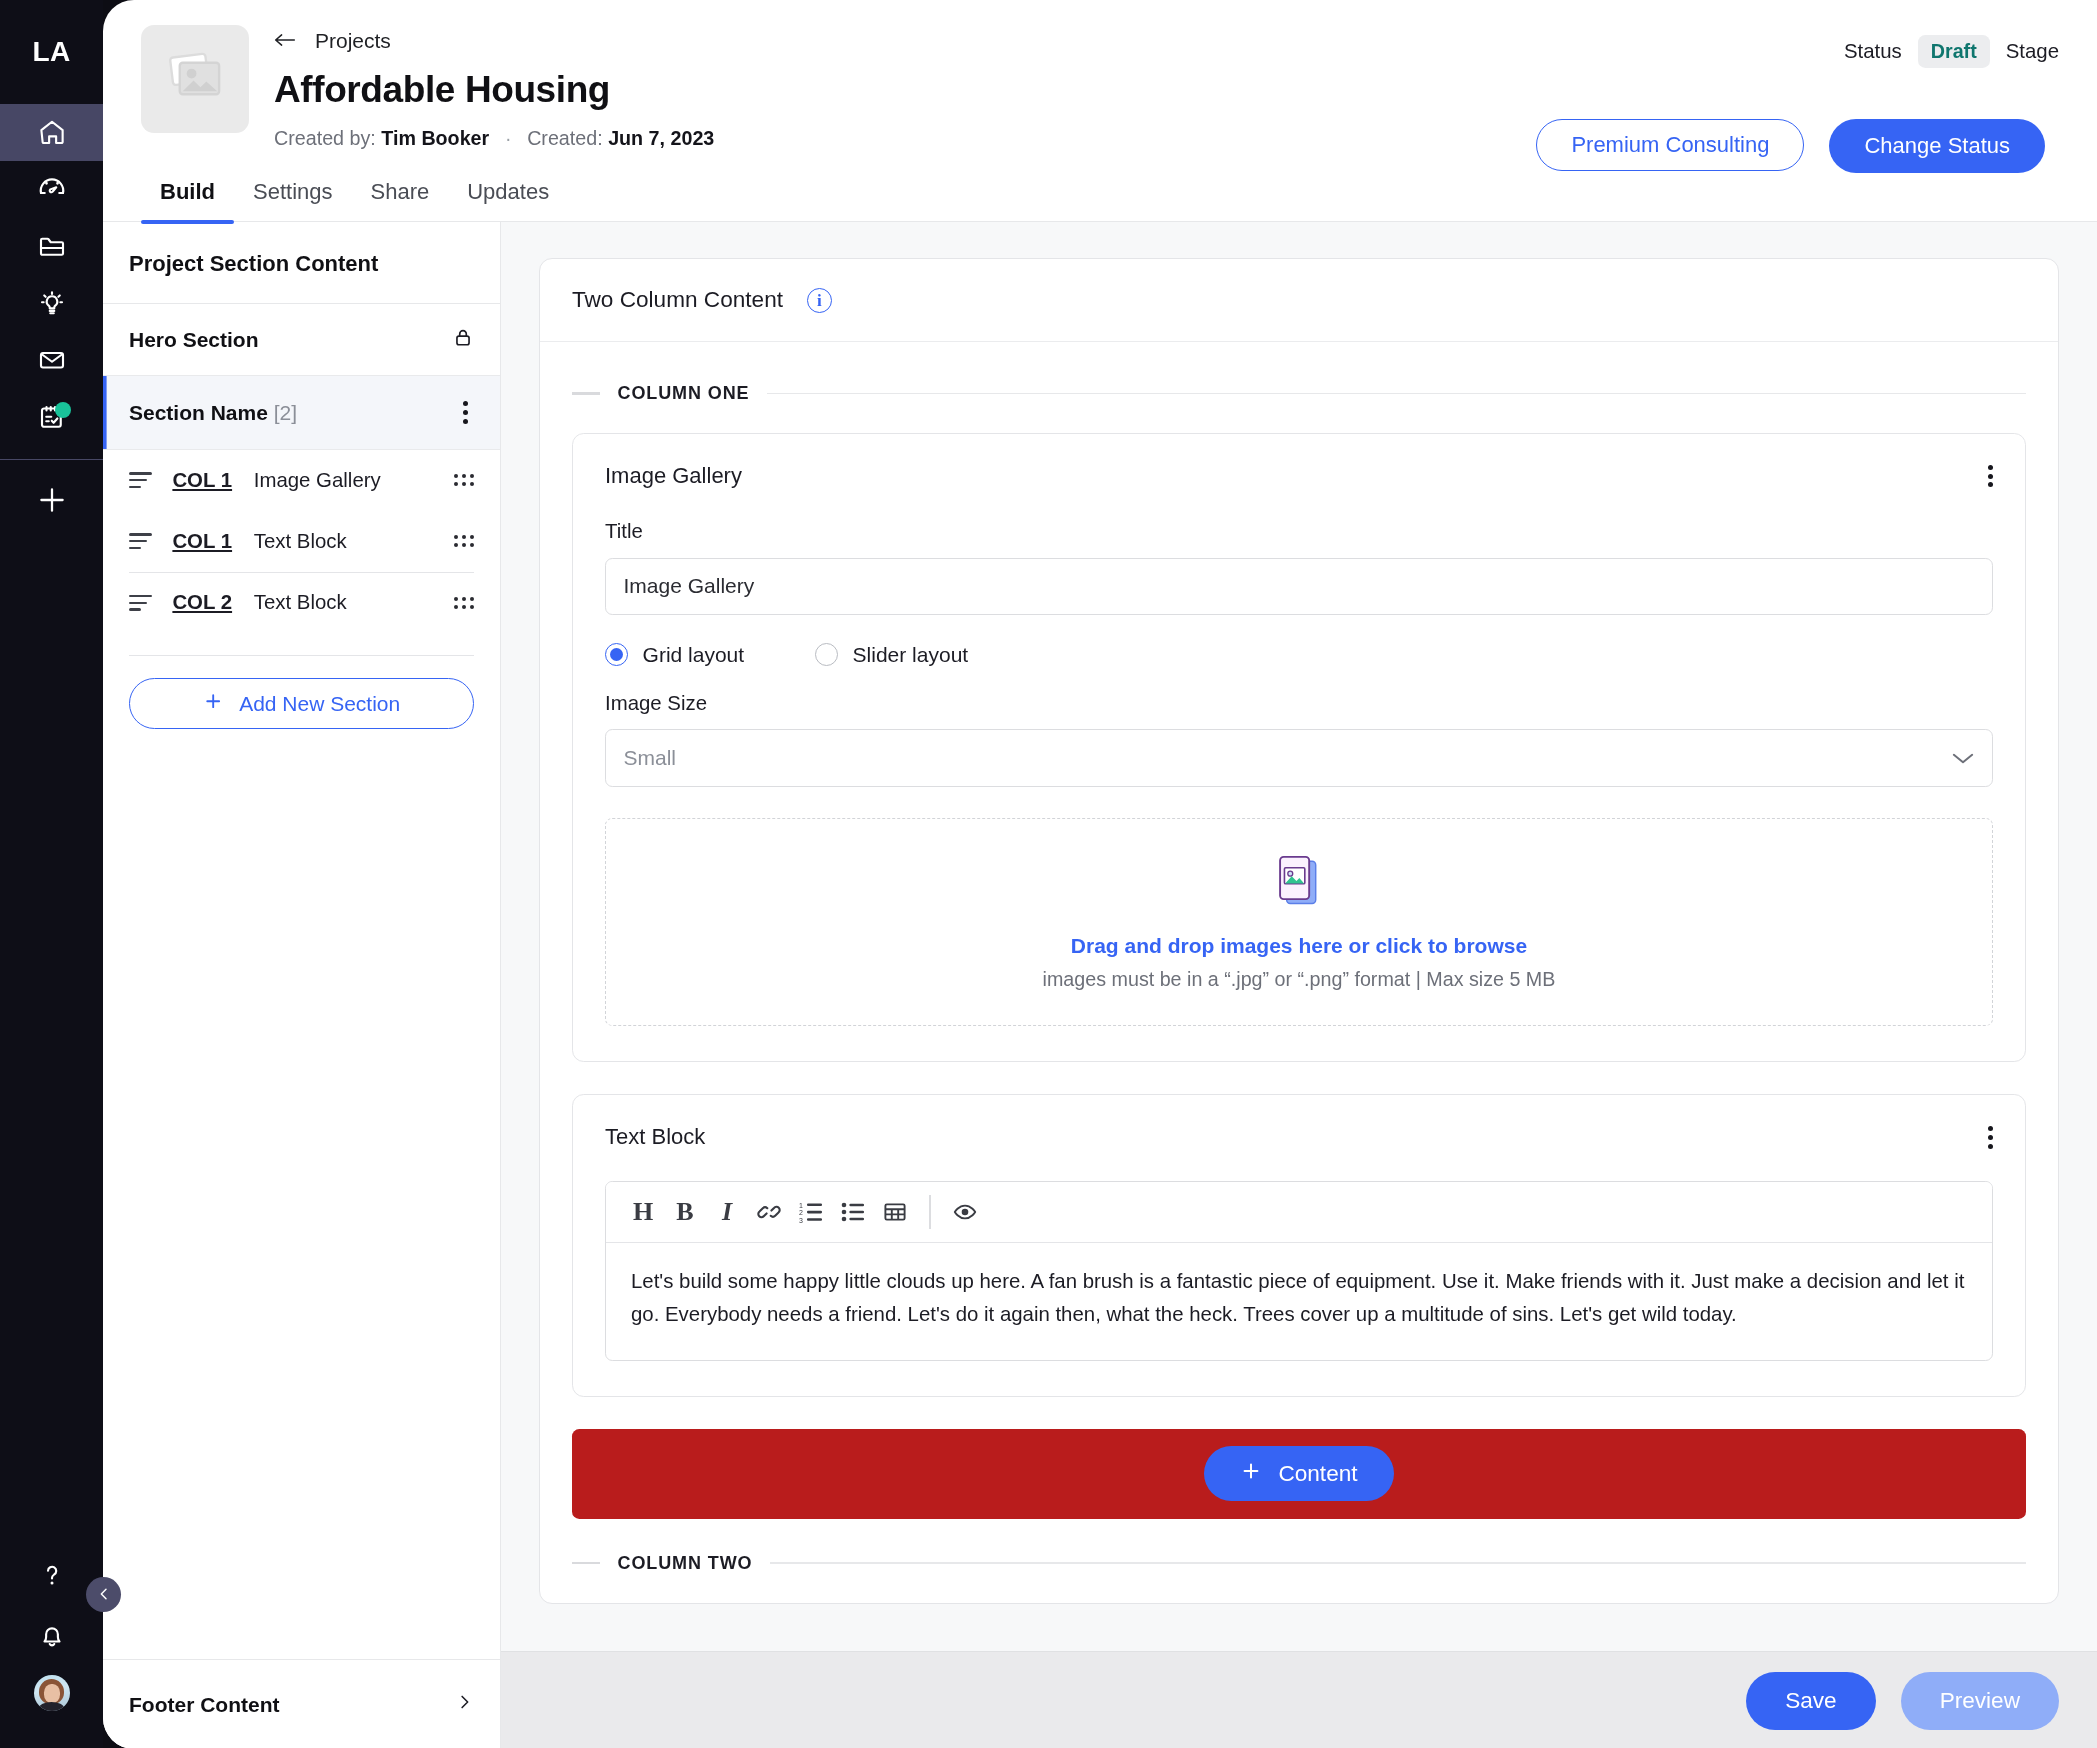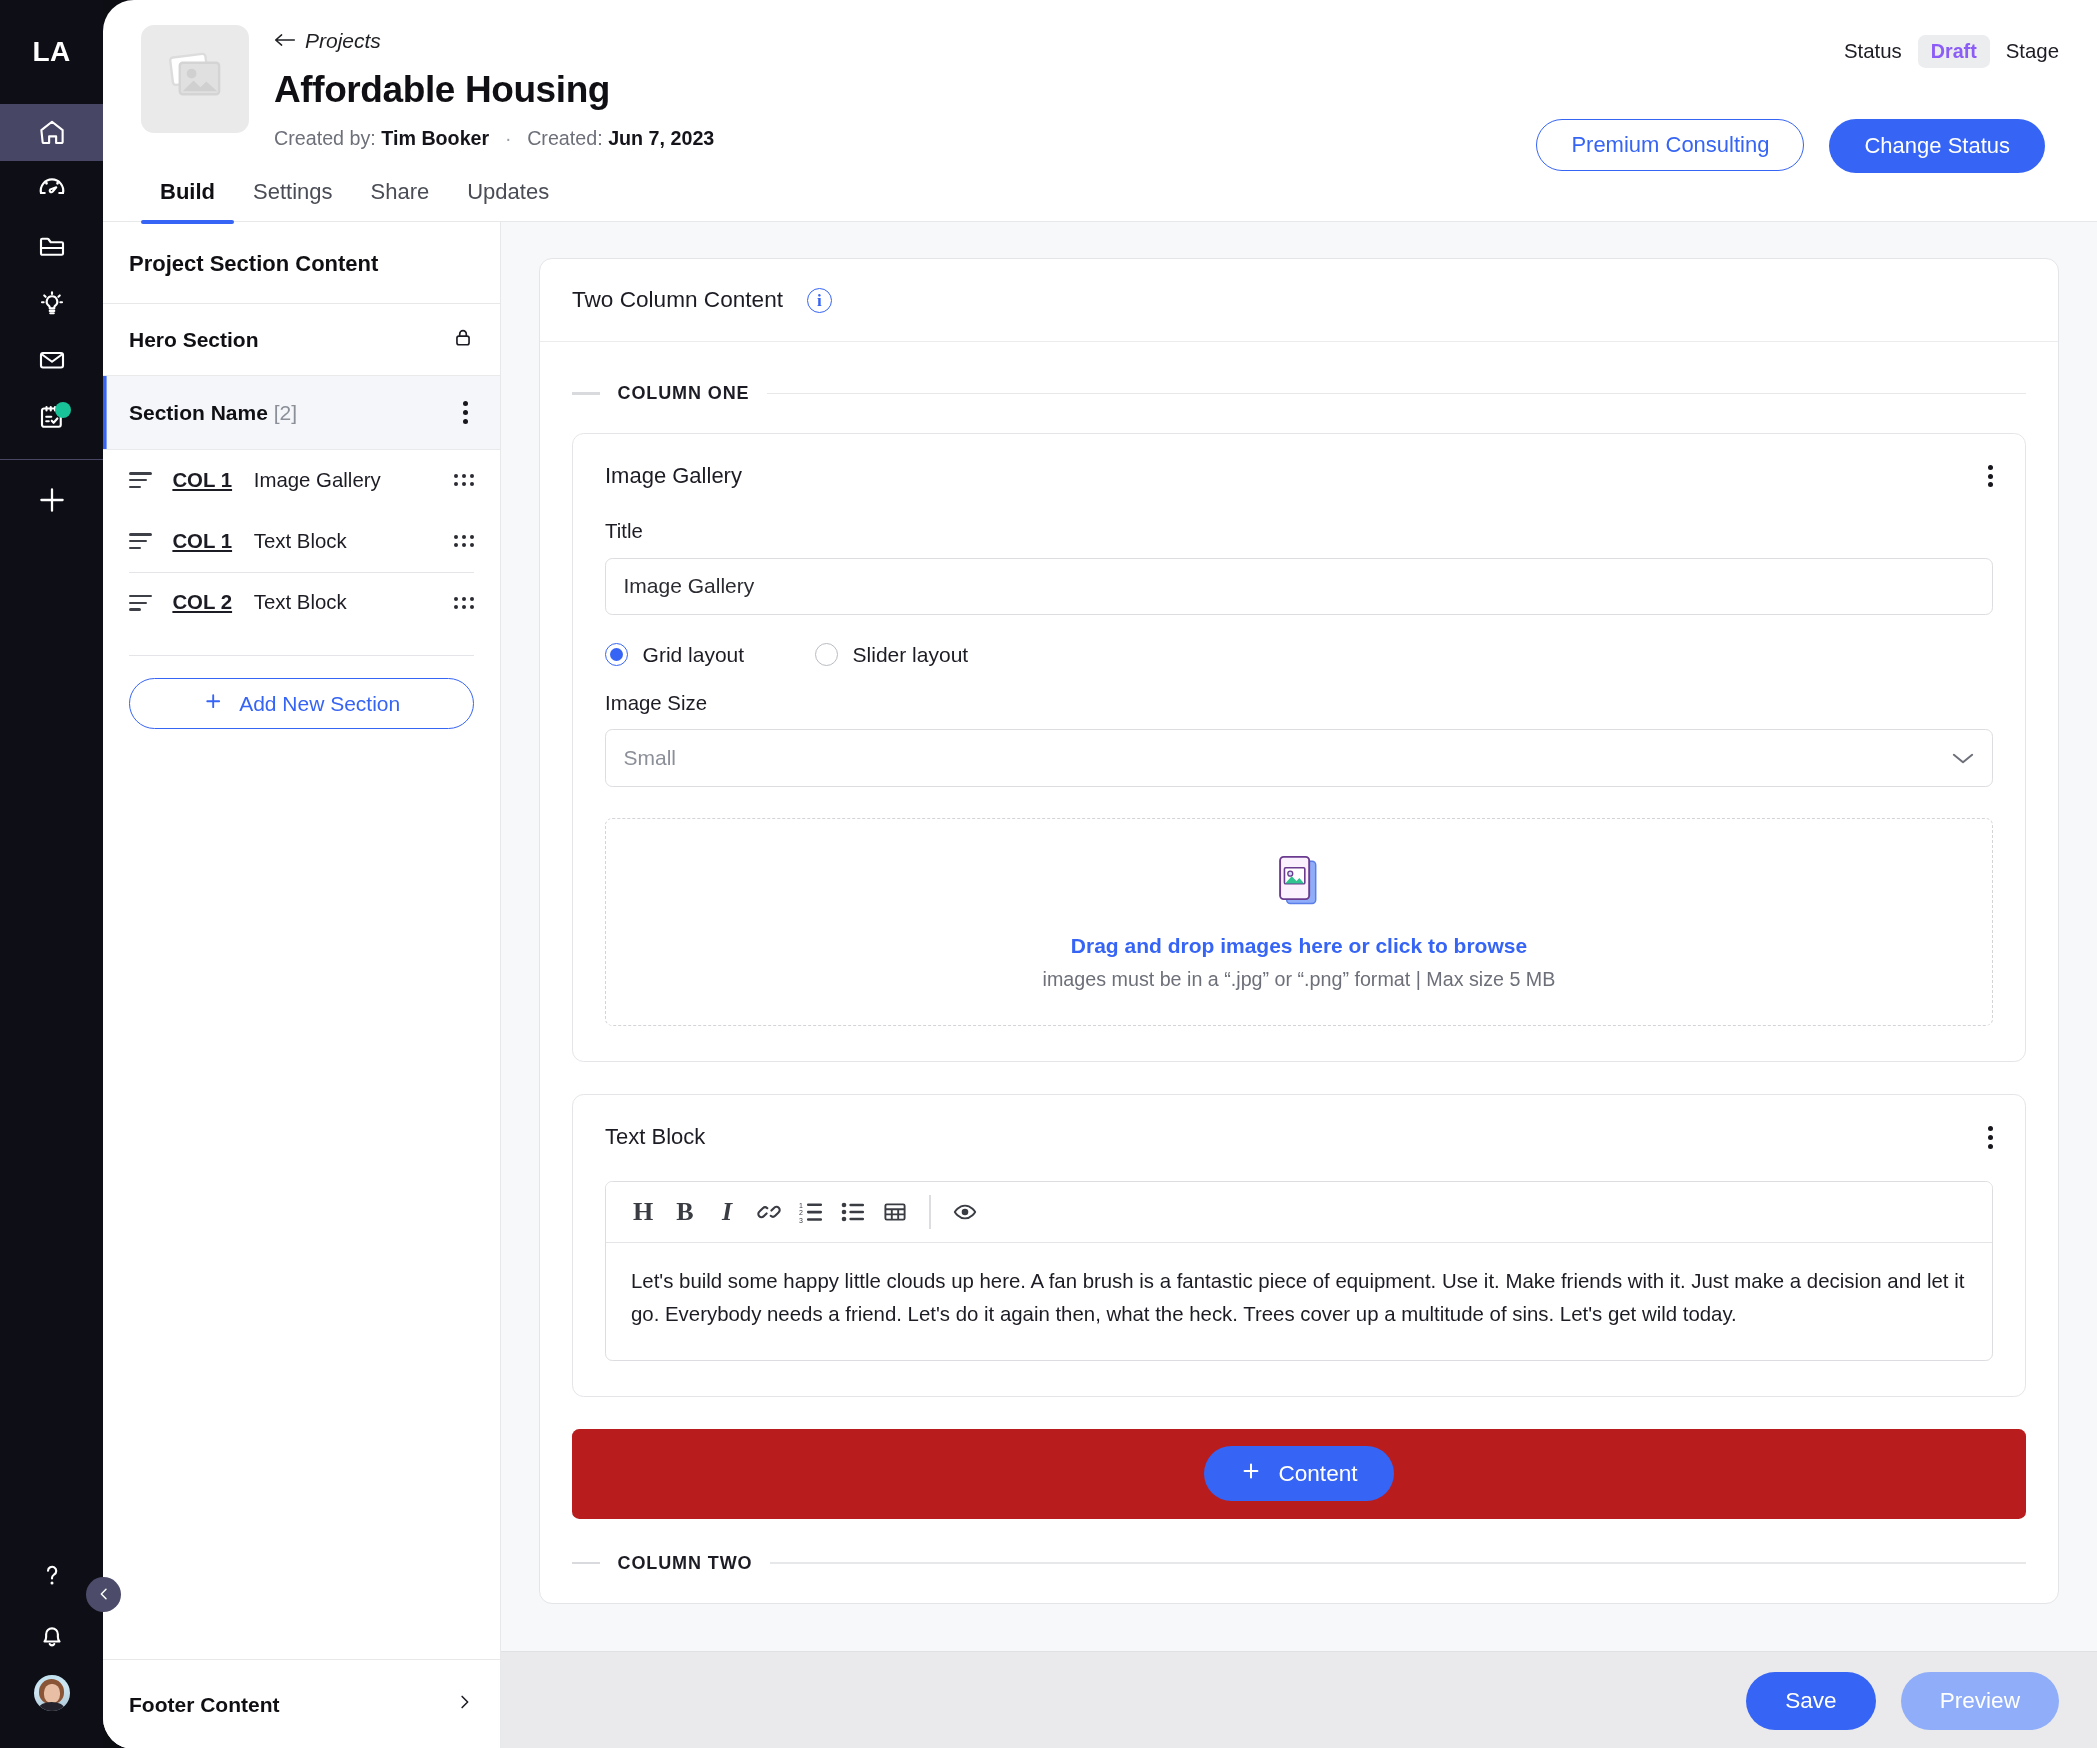--- a/index.html
+++ b/index.html
@@ -66,30 +66,30 @@
   }
 
   
   .topbar { padding: 25px 38px 0 38px; position: relative; }
   .status-row {
     position:absolute; right: 38px; top: 35px;
     display:flex; align-items:center; gap: 16px; font-size: 20.4px; color:#1c1c24;
   }
   .status-pill {
     background:#ecedef; border-radius:7.3px; padding:5.1px 13px;
-    font-weight:700; font-size:19.7px; color:#8b5cf6;
+    font-weight:700; font-size:19.7px; color:#0f766e;
   }
   .proj-head { display:flex; gap: 25px; }
   .proj-thumb {
     width: 108px; height: 108px; border-radius: 13px; background:#eaeaea;
     display:flex; align-items:center; justify-content:center; flex:0 0 108px;
   }
   .proj-thumb svg { width: 63px; height: 63px; }
   .proj-meta { padding-top: 4.4px; }
-  .crumb { display:flex; align-items:center; gap:9px; color:#1f2024; font-size:21px; cursor:pointer;font-style:italic; }
+  .crumb { display:flex; align-items:center; gap:19px; color:#1f2024; font-size:21px; cursor:pointer; }
   .crumb svg { width:22px; height:16px; stroke:#1f2024; stroke-width:1.8; fill:none; }
   .proj-title { font-size: 37px; font-weight: 700; color:#101014; margin-top: 16px; letter-spacing:-0.4px; }
   .proj-sub { margin-top: 16px; font-size: 19.7px; color:#6d7079; }
   .proj-sub b { color:#14141a; font-weight:700; }
   .proj-sub .dot { margin: 0 10.2px; color:#9aa0a6; }
 
   .head-actions { position:absolute; right:52px; top:119px; display:flex; gap:25px;justify-content:flex-end; }
   .btn {
     border-radius: 728px; font-size: 22px; cursor:pointer;
     display:flex; align-items:center; justify-content:center; border: 1.5px solid transparent;

